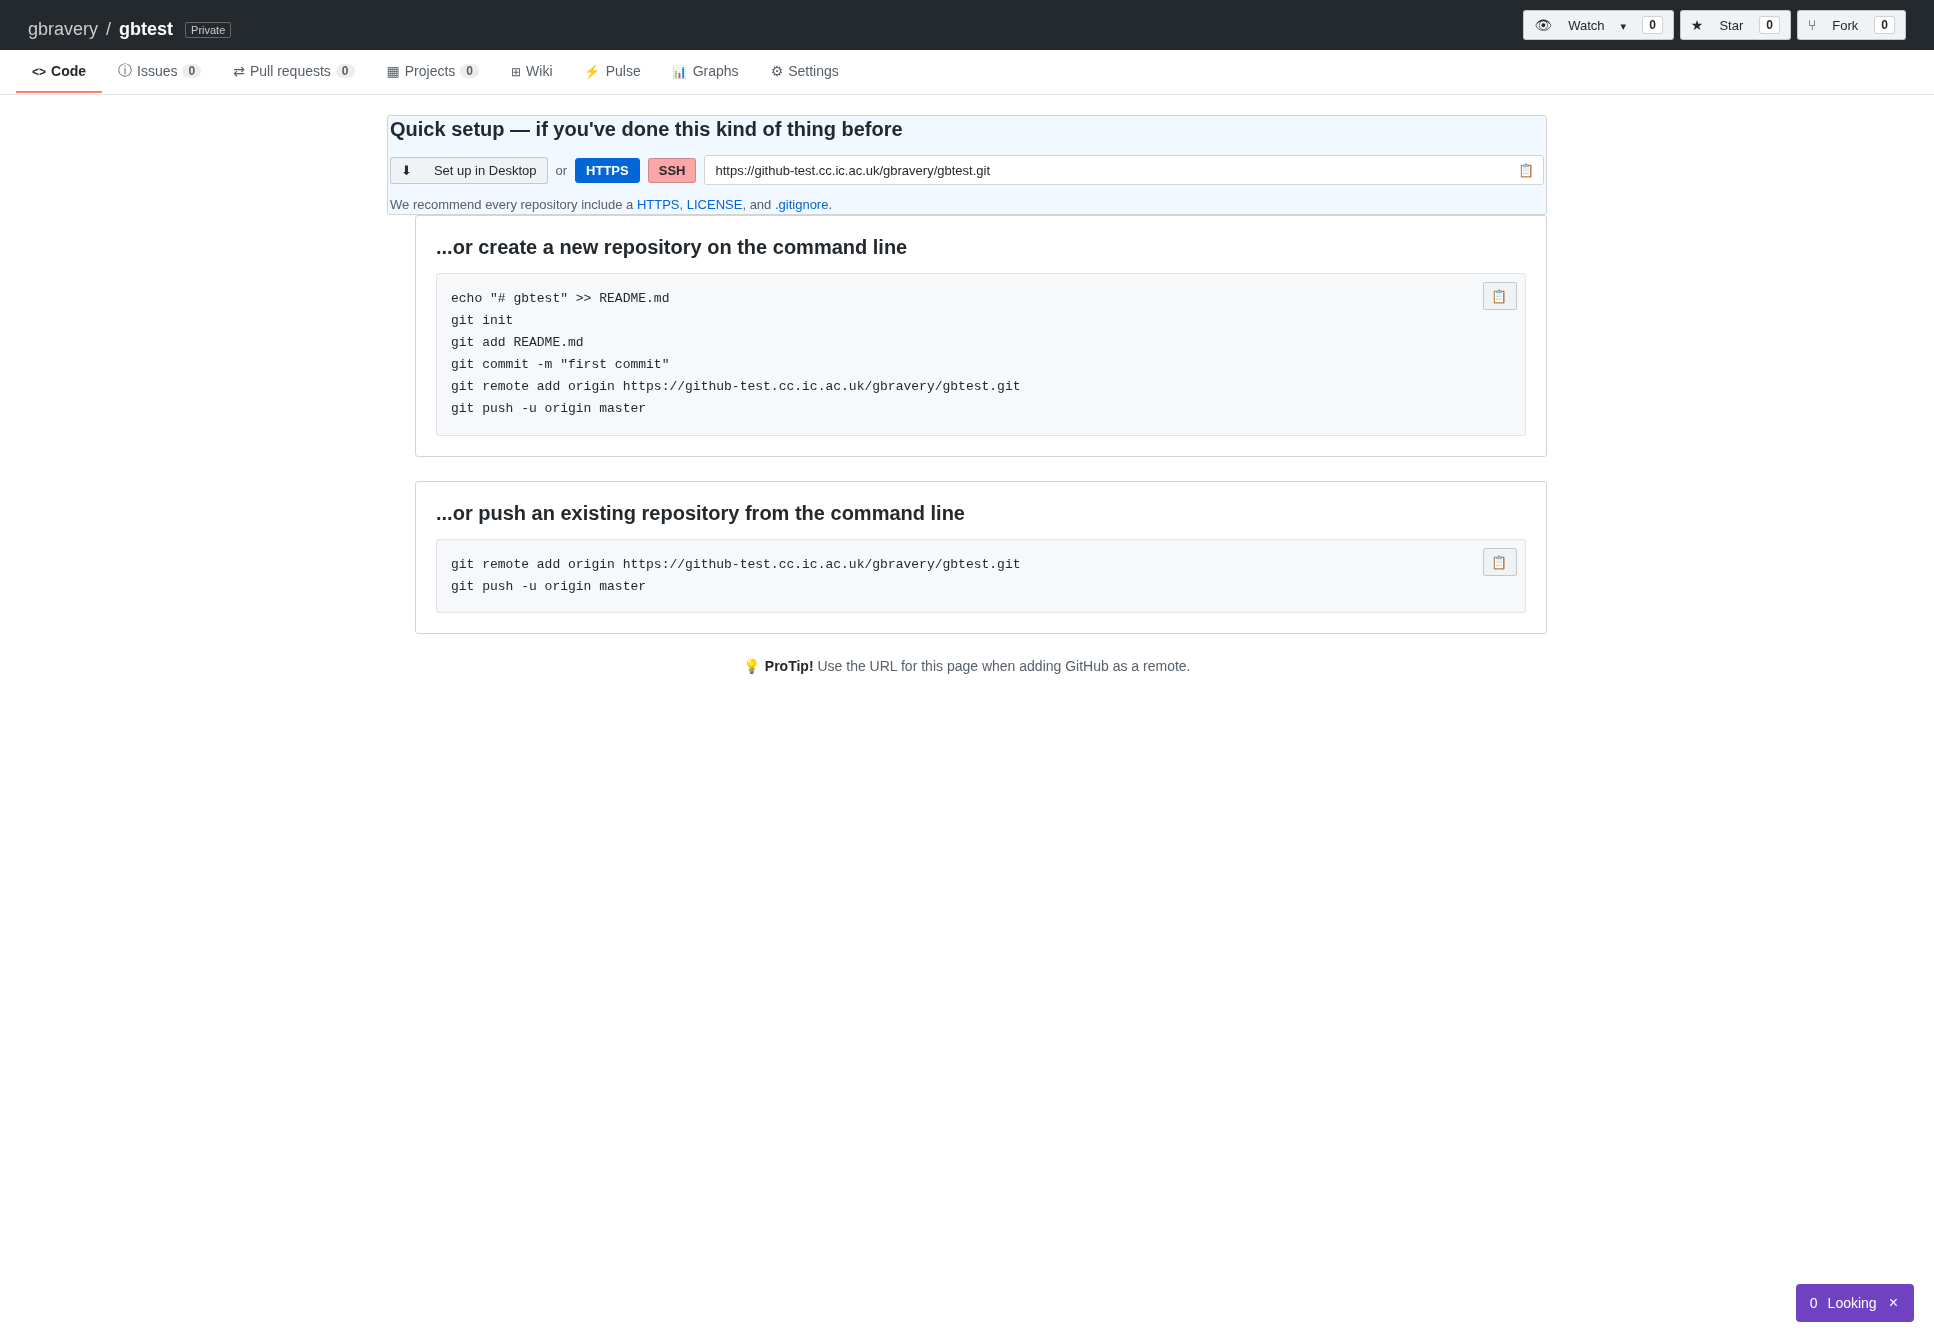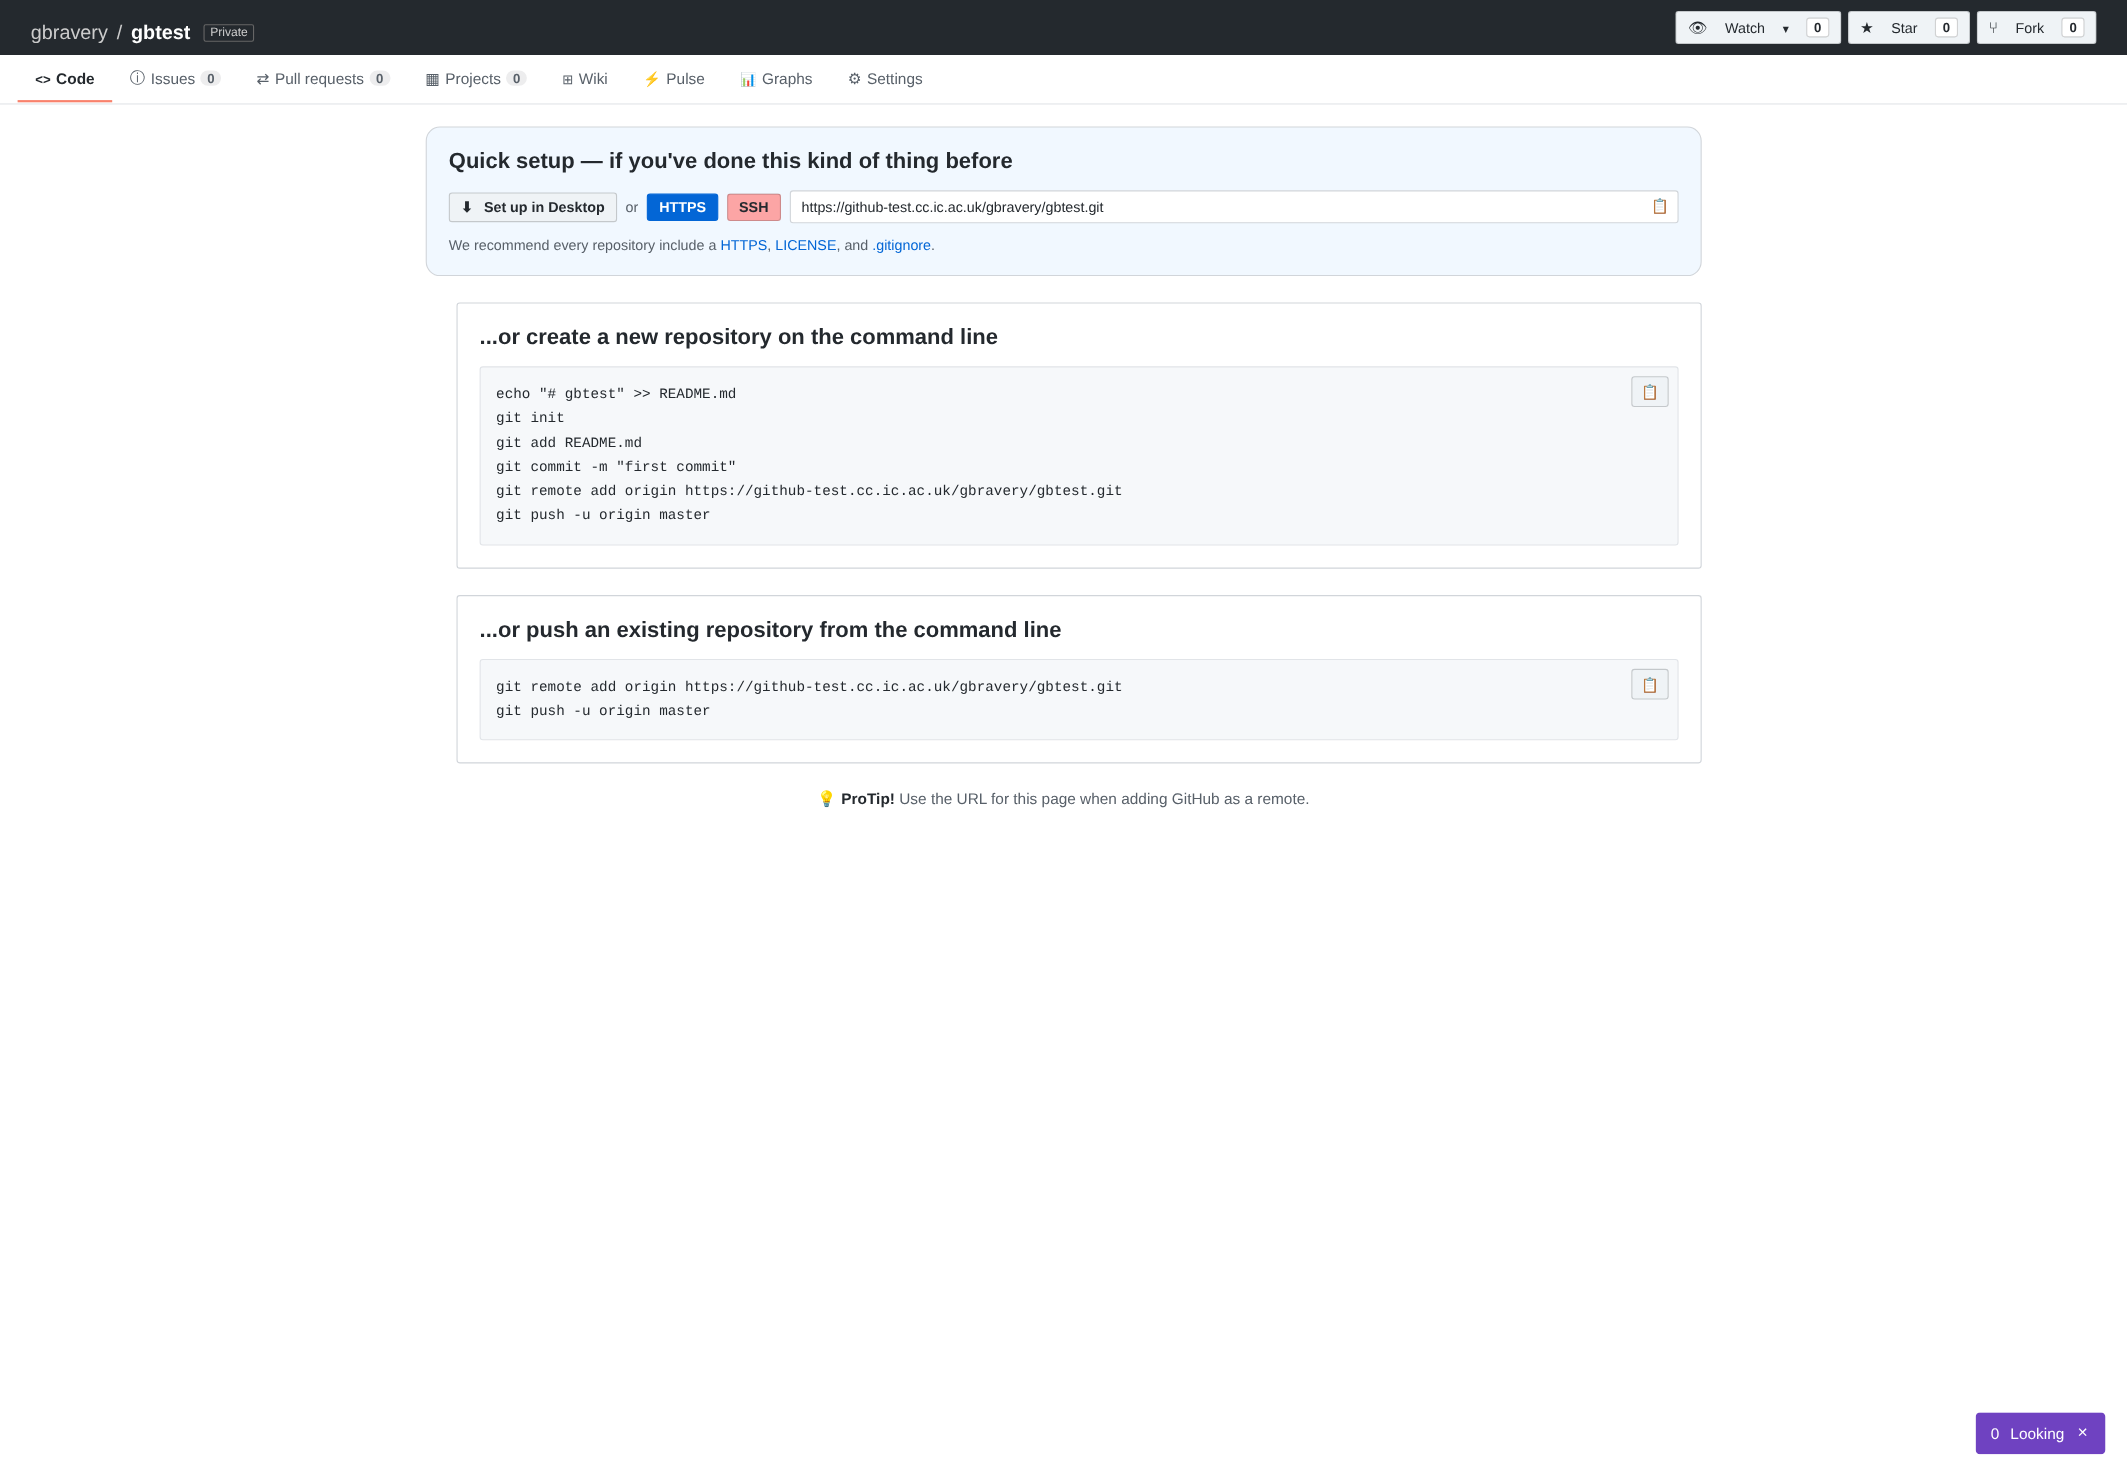--- a/index.html
+++ b/index.html
@@ -96,48 +96,46 @@
     }
     
     .main-content {
       max-width: 1200px;
       margin: 20px auto;
       padding: 0 20px;
     }
     
     .quick-setup-box {
       border: 1px solid #d1d5da;
-      border-radius: 13px;
+      border-radius: 3px;
       background: #f1f8ff;
-      padding: 20px;
-      margin-bottom: 24px;
+      padding: 2px;
     }
     .quick-setup-box h2 {
       font-size: 20px;
       font-weight: 600;
       margin-bottom: 14px;
     }
     .protocol-row {
       display: flex;
       align-items: center;
       gap: 8px;
       margin-bottom: 12px;
     }
     .setup-desktop-btn {
       display: flex;
       align-items: center;
-      gap: 10px;
+      gap: 22px;
       background: #eff3f6;
       border: 1px solid rgba(27,31,35,0.2);
       border-radius: 3px;
       padding: 5px 10px;
       font-size: 13px;
       color: #24292e;
       cursor: pointer;
-      font-weight: bold;
     }
     .or-text { color: #586069; font-size: 13px; }
     .protocol-btn {
       padding: 4px 10px;
       border: 1px solid rgba(27,31,35,0.2);
       border-radius: 3px;
       font-size: 13px;
       cursor: pointer;
       font-weight: 600;
     }

